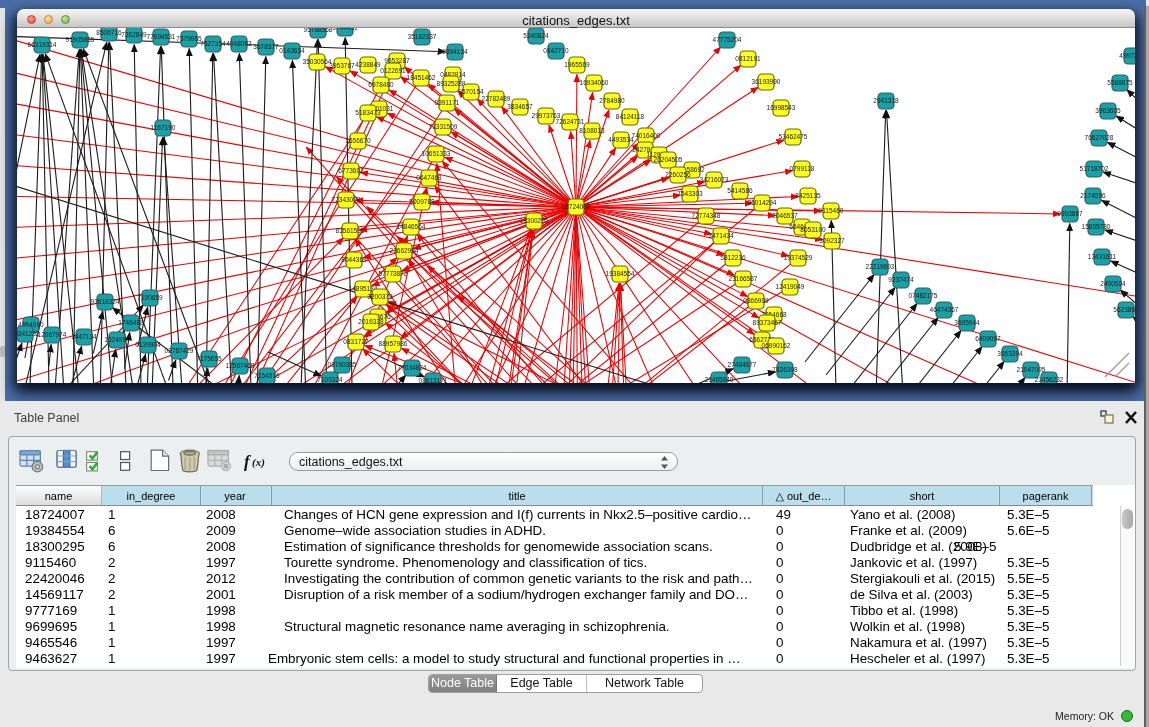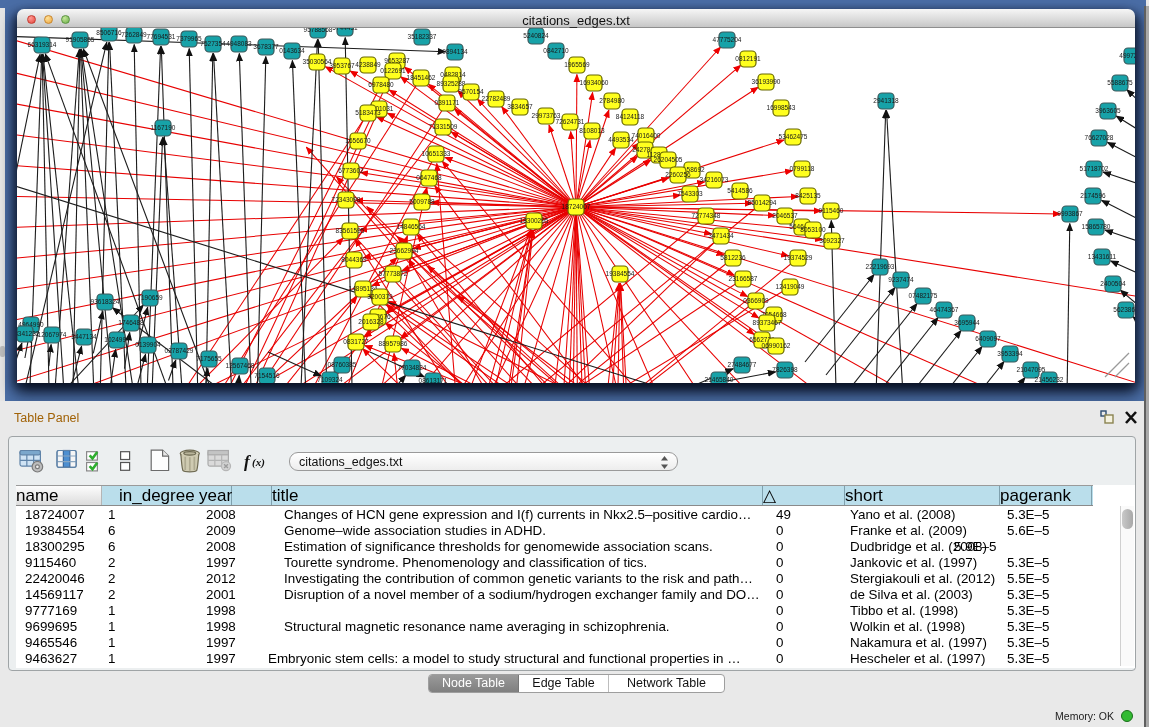--- a/index.html
+++ b/index.html
@@ -6,26 +6,26 @@
 #desk{position:absolute;left:0;top:0;width:1146px;height:401px;background:linear-gradient(#4a6da6,#4c70a8)}
 #rstrip{position:absolute;left:1144px;top:6px;width:5px;height:721px;background:#a9a9a9;border-left:2px solid #5f5f5f}
 #win{position:absolute;left:17px;top:9px;width:1118px;height:374px;border-radius:7px 7px 0 0;
  box-shadow:0 9px 16px 2px rgba(2,6,20,0.7), 4px 4px 10px rgba(2,6,20,0.45), -4px 4px 10px rgba(2,6,20,0.45)}
 #tbar{position:absolute;left:0;top:0;width:100%;height:19px;border-radius:7px 7px 0 0;
  background:linear-gradient(#f6f6f6,#d3d3d3 75%,#c6c6c6);border-bottom:1px solid #8e8e8e}
 #tbar .tl{position:absolute;top:6px;width:9px;height:9px;border-radius:50%}
 #ttl{position:absolute;top:3.5px;width:100%;text-align:center;font-size:13px;color:#111}
 #graph{position:absolute;left:0;top:19px;width:1118px;height:355px;background:#fff;overflow:hidden}
 #panel{position:absolute;left:0;top:401px;width:1144px;height:326px;background:#e9e9e9}
-#ptitle{position:absolute;left:14px;top:10px;font-size:12.5px;color:#a16207}
+#ptitle{position:absolute;left:14px;top:10px;font-size:12.5px;color:#404040}
 #inner{position:absolute;left:8px;top:35px;width:1128px;height:235px;background:#eceff0;border:1px solid #9fa4a6;border-radius:4px}
 #combo{position:absolute;left:289px;top:51px;width:389px;height:19px;background:linear-gradient(#ffffff,#ededed);
  border:1px solid #9a9a9a;border-radius:9px;font-size:12.5px;color:#111;line-height:18px;padding-left:9px}
 #thead{position:absolute;left:16px;top:84px;width:1077px;height:21px;background:#badeeb;border-top:1px solid #9a9a9a;border-bottom:1px solid #8a8a8a}
-#thead .hc{position:absolute;top:0;height:100%;border-right:1px solid #7fa0ad;font-size:17px;color:#000;text-align:left;line-height:20px}
+#thead .hc{position:absolute;top:0;height:100%;border-right:1px solid #7fa0ad;font-size:11px;color:#000;text-align:center;line-height:20px}
 #thead .hg{background:linear-gradient(#fdfdfd,#dcdcdc);border-right:1px solid #b5b5b5}
 #tbody{position:absolute;left:16px;top:105px;width:1119px;height:162px;background:#fff;overflow:hidden}
 .trow{position:absolute;left:0;width:100%;height:16px}
 .trow span{position:absolute;top:1px;font-size:13.4px;color:#000;white-space:pre}
 #twhite{position:absolute;left:1093px;top:84px;width:42px;height:183px;background:#fff}
 #sbar{position:absolute;left:1120px;top:105px;width:14px;height:160px;background:#fafafa;border-left:1px solid #d0d0d0}
 #sthumb{position:absolute;left:1121.5px;top:108px;width:11px;height:20px;background:linear-gradient(90deg,#c9c9c9,#a8a8a8);border-radius:6px}
 #tabs{position:absolute;left:428px;top:273px;height:19px;display:flex;border:1px solid #9e9e9e;border-radius:4px;overflow:hidden;background:#fff}
 #tabs div{font-size:12.5px;line-height:17px;color:#111;border-right:1px solid #bdbdbd;text-align:center;box-sizing:border-box}
 #tabs div.sel{background:linear-gradient(#9a9a9a,#7f7f7f);color:#fff;border-right:1px solid #777}
@@ -622,21 +622,21 @@
         <text x="230" y="18" font-family="Liberation Serif, serif" font-style="italic" font-weight="bold" font-size="17" fill="#111">f</text>
         <text x="238" y="17" font-family="Liberation Serif, serif" font-style="italic" font-weight="bold" font-size="11" fill="#111">(x)</text>
       </svg>
     <div id="combo">citations_edges.txt<svg width="9" height="13" style="position:absolute;right:8px;top:3px">
           <path d="M4.5,0 L8,4.6 H1 Z" fill="#555"></path>
           <path d="M4.5,13 L8,8.4 H1 Z" fill="#555"></path>
         </svg></div>
     <div id="twhite"></div>
     <div id="thead">
       <div class="hc hg" style="left:0;width:86px">name</div>
-      <div class="hc" style="left:103px;width:113px">in_degree</div>
+      <div class="hc" style="left:86px;width:99px">in_degree</div>
       <div class="hc" style="left:183px;width:73px">year</div>
       <div class="hc" style="left:256px;width:491px">title</div>
       <div class="hc" style="left:747px;width:82px">△ out_de…</div>
       <div class="hc" style="left:829px;width:155px">short</div>
       <div class="hc" style="left:984px;width:92px">pagerank</div>
     </div>
     <div id="tbody">
         <div class="trow" style="top:0px">
           <span style="left:9px">18724007</span>
           <span style="left:92px">1</span>
@@ -672,28 +672,28 @@
           <span style="left:760px">0</span>
           <span style="left:834px">Jankovic et al. (1997)</span>
           <span style="left:991px">5.3E–5</span>
         </div>
         <div class="trow" style="top:64px">
           <span style="left:9px">22420046</span>
           <span style="left:92px">2</span>
           <span style="left:190px">2012</span>
           <span style="left:268px;max-width:477px;overflow:hidden">Investigating the contribution of common genetic variants to the risk and path…</span>
           <span style="left:760px">0</span>
-          <span style="left:834px">Stergiakouli et al. (2012)</span>
+          <span style="left:834px">Stergiakouli et al. (2015)</span>
           <span style="left:991px">5.5E–5</span>
         </div>
         <div class="trow" style="top:80px">
           <span style="left:9px">14569117</span>
           <span style="left:92px">2</span>
           <span style="left:190px">2001</span>
-          <span style="left:268px;max-width:477px;overflow:hidden">Disruption of a novel member of a sodium/hydrogen exchanger family and DO…</span>
+          <span style="left:268px;max-width:477px;overflow:hidden">Disruption of a risk member of a sodium/hydrogen exchanger family and DO…</span>
           <span style="left:760px">0</span>
           <span style="left:834px">de Silva et al. (2003)</span>
           <span style="left:991px">5.3E–5</span>
         </div>
         <div class="trow" style="top:96px">
           <span style="left:9px">9777169</span>
           <span style="left:92px">1</span>
           <span style="left:190px">1998</span>
           <span style="left:760px">0</span>
           <span style="left:834px">Tibbo et al. (1998)</span>
@@ -722,20 +722,20 @@
           <span style="left:190px">1997</span>
           <span style="left:252px;max-width:477px;overflow:hidden">Embryonic stem cells: a model to study structural and functional properties in …</span>
           <span style="left:760px">0</span>
           <span style="left:834px">Hescheler et al. (1997)</span>
           <span style="left:991px">5.3E–5</span>
         </div>
       </div>
     <div id="sbar"></div>
       <div id="sthumb"></div>
     <div id="tabs">
-        <div class="sel" style="width:90px">Node Table</div>
+        <div class="sel" style="width:68px">Node Table</div>
         <div style="width:90px">Edge Table</div>
         <div style="width:115px;border-right:none">Network Table</div>
       </div>
     <div id="mem">Memory: OK</div>
       <div id="memdot"></div>
   </div>
   <div id="rstrip"></div>
 </div>
 </body></html>

